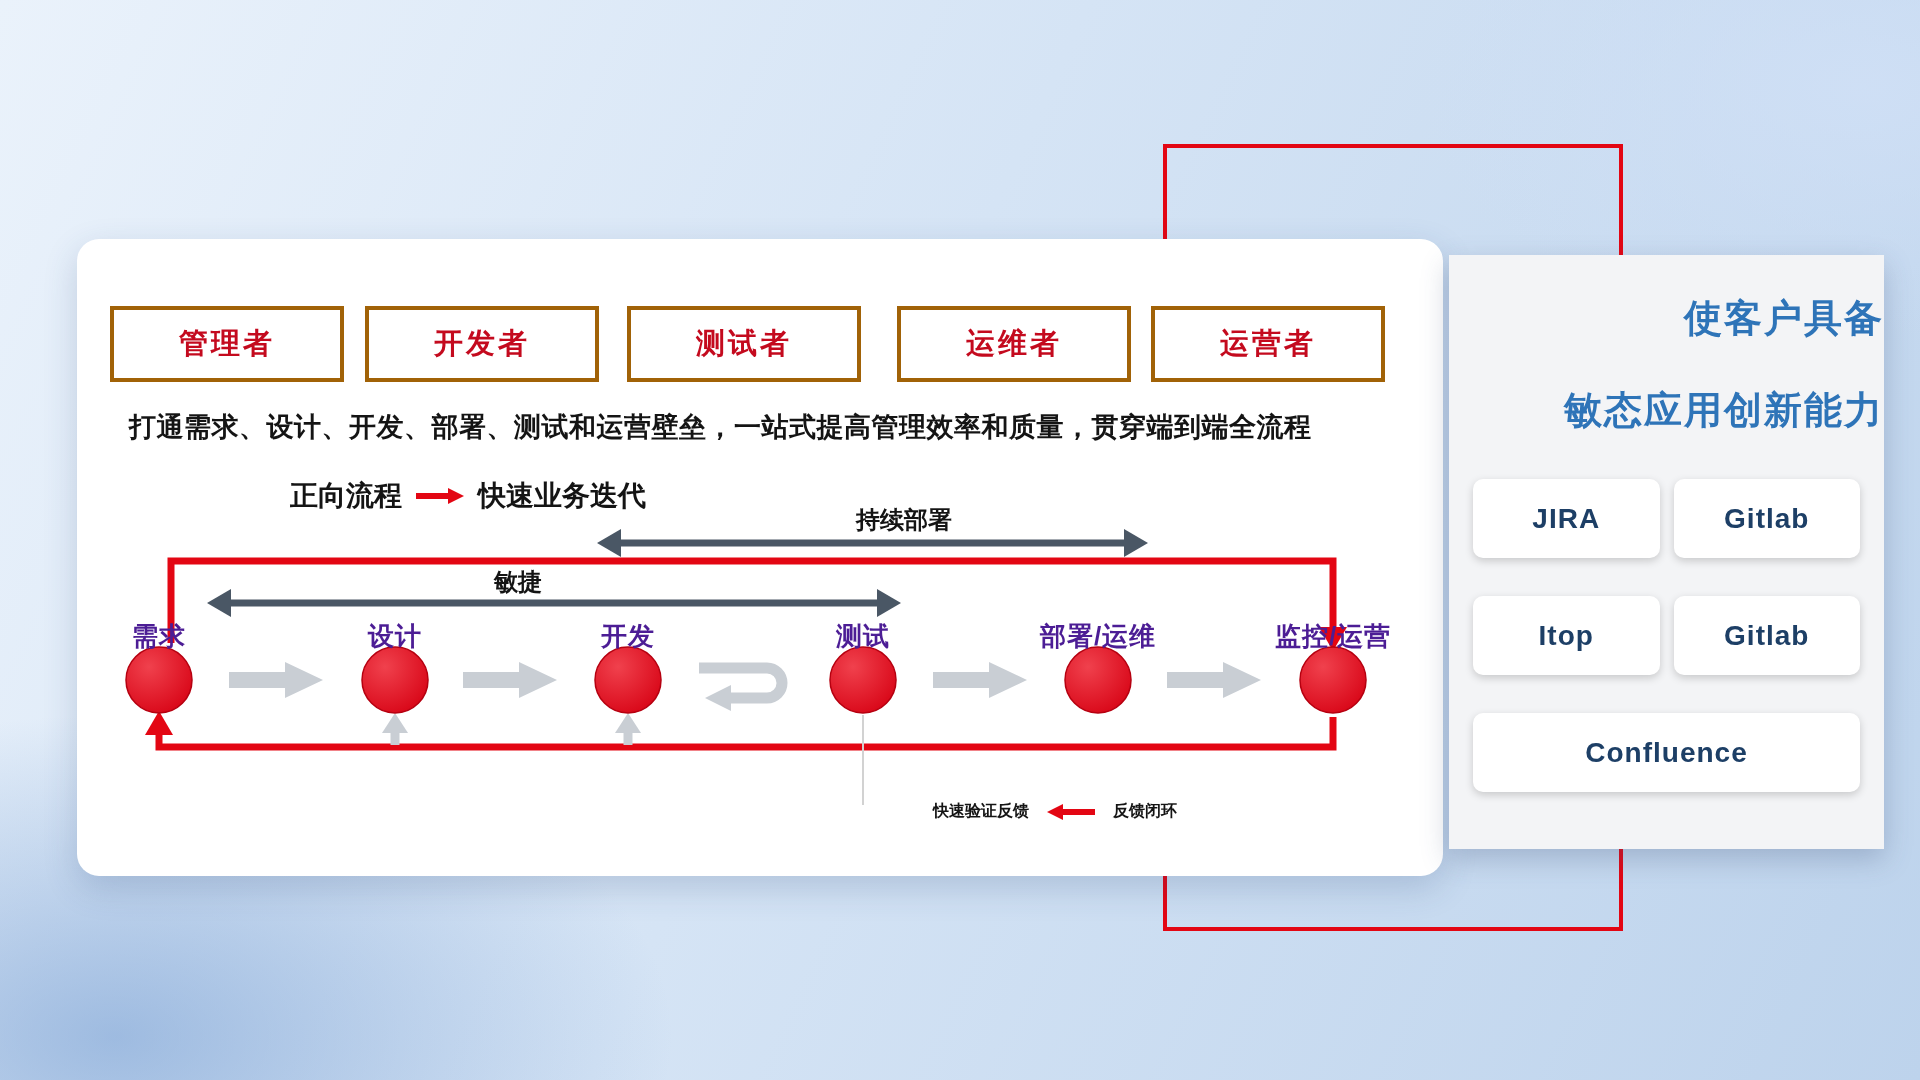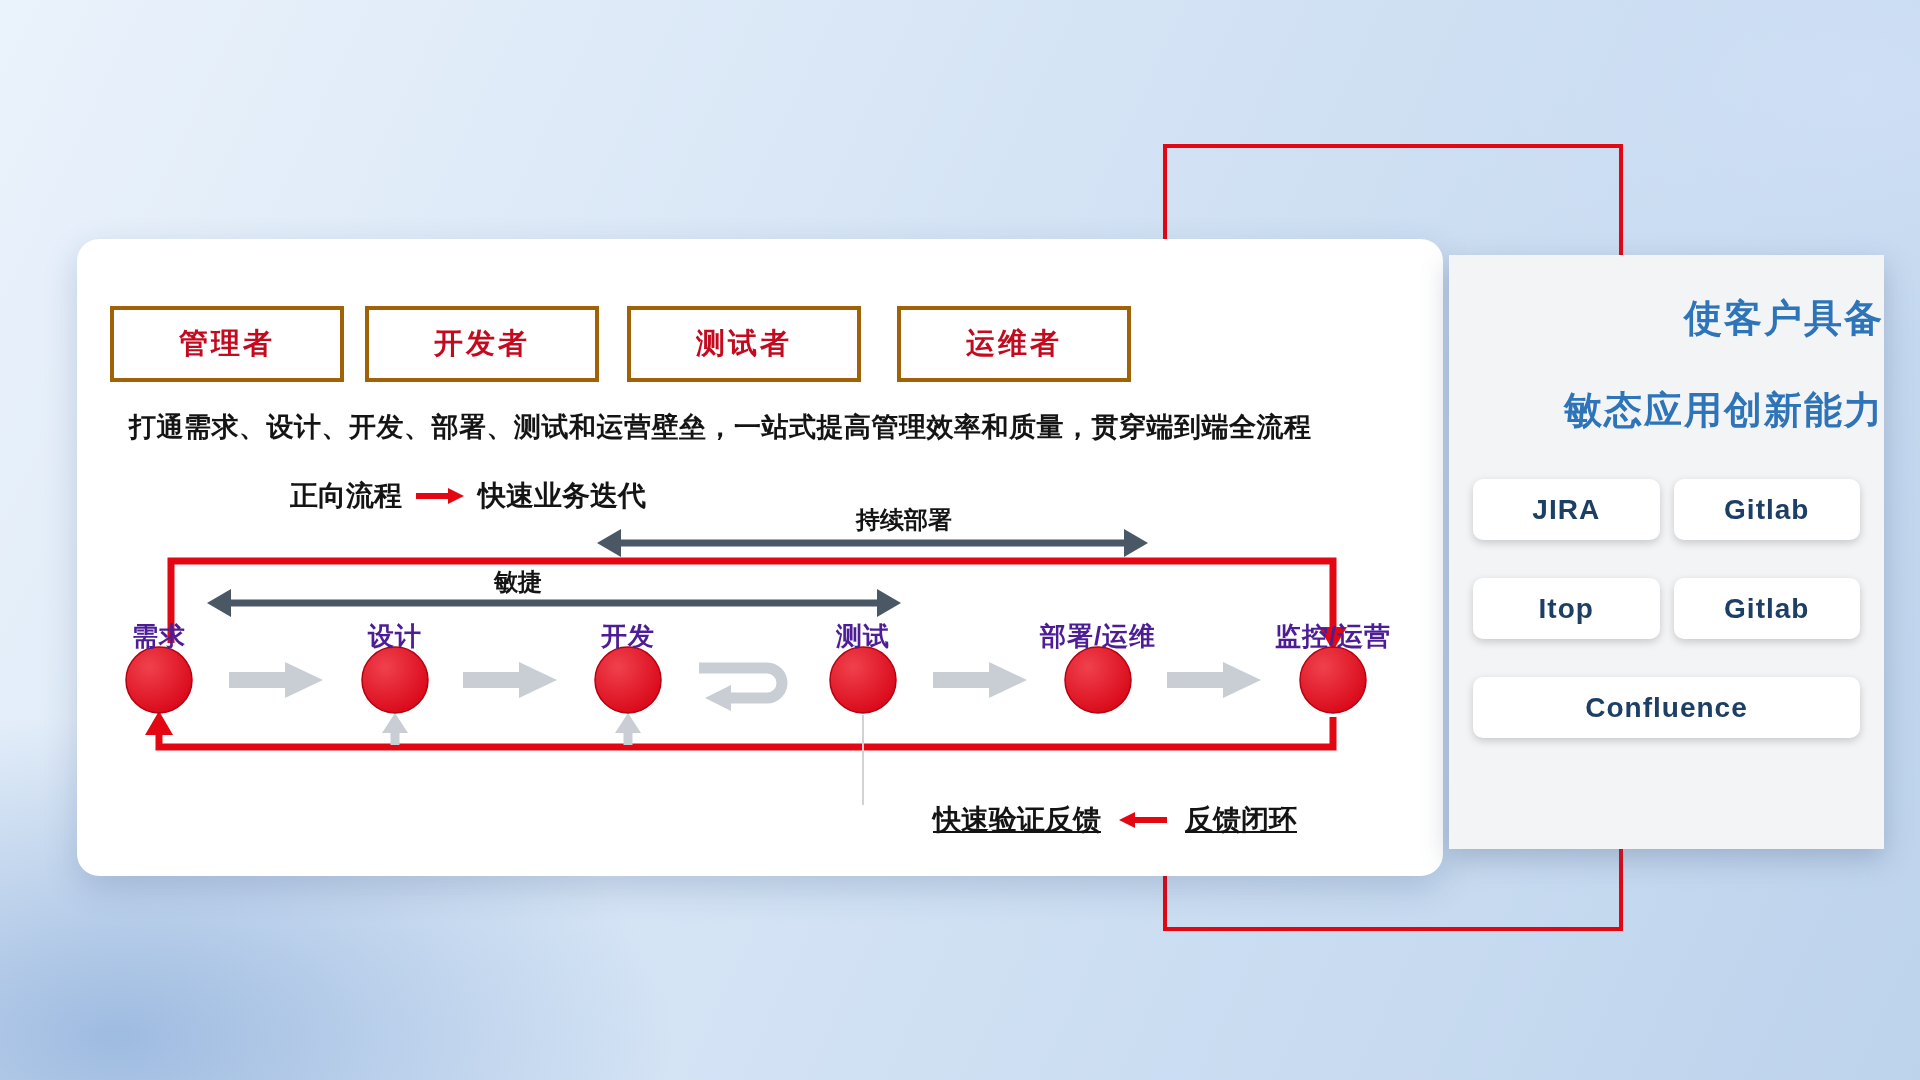--- a/index.html
+++ b/index.html
@@ -40,21 +40,21 @@
   }
 
   .legend-forward {
     position: absolute; left: 213px; top: 238px;
     display: flex; align-items: center; gap: 12px;
     font-size: 28px; font-weight: bold; color: #141414;
   }
   .legend-feedback {
     position: absolute; left: 856px; top: 562px;
     display: flex; align-items: center; gap: 16px;
-    font-size: 28px; font-weight: bold; color: #141414; text-decoration: underline;
+    font-size: 16px; font-weight: bold; color: #141414;
   }
   .legend-arrow { display: block; flex: 0 0 auto; }
 
   .flow-svg { position: absolute; left: 0; top: 0; }
 
   .stage-label {
     position: absolute; top: 380px; width: 170px; text-align: center;
     font-size: 26px; font-weight: bold; color: #4c1d95; letter-spacing: 1px;
   }
   .agile-label {
@@ -77,38 +77,39 @@
     color: #2e74b8; font-weight: bold; font-size: 38px; letter-spacing: 2px;
     line-height: 46px; white-space: nowrap;
   }
   .panel-title.line1 { margin-top: 40px; }
   .panel-title.line2 { margin-top: 46px; }
   .tools {
     margin-top: 46px; width: 100%; padding: 0 24px;
     display: grid; grid-template-columns: 1fr 1fr; column-gap: 14px; row-gap: 38px;
   }
   .tool {
-    height: 61px; background: #ffffff; border-radius: 10px;
+    height: 79px; background: #ffffff; border-radius: 10px;
     box-shadow: 0 3px 9px rgba(0, 0, 0, 0.18);
     display: flex; align-items: center; justify-content: center;
     font-size: 28px; font-weight: bold; color: #1d3f66; letter-spacing: 1px;
   }
   .tool.wide { grid-column: 1 / span 2; }
 </style>
 </head>
 <body>
 
 <div class="red-frame"></div>
 
 <div class="card">
 
   <div class="role-box" style="left:33px">管理者</div>
   <div class="role-box" style="left:288px">开发者</div>
   <div class="role-box" style="left:550px">测试者</div>
   <div class="role-box" style="left:820px">运维者</div>
+  <div class="role-box" style="left:1074px">运营者</div>
 
   <div class="description">打通需求、设计、开发、部署、测试和运营壁垒，一站式提高管理效率和质量，贯穿端到端全流程</div>
 
   <div class="legend-forward">
     <span>正向流程</span>
     <svg class="legend-arrow" width="52" height="20" viewBox="0 0 52 20">
       <line x1="2" y1="10" x2="36" y2="10" stroke="#e30613" stroke-width="6"></line>
       <polygon points="34,2 34,18 50,10" fill="#e30613"></polygon>
     </svg>
     <span>快速业务迭代</span>

